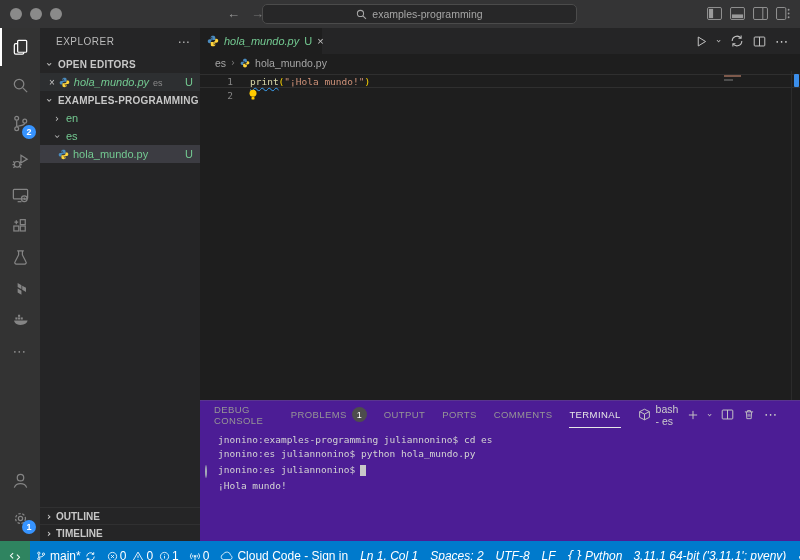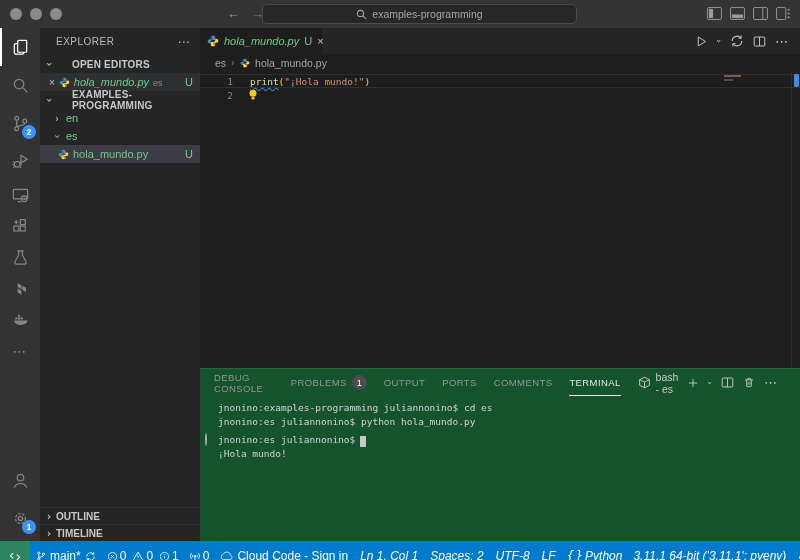--- a/index.html
+++ b/index.html
@@ -26,21 +26,21 @@
   .ab-item.small { height:31px; }
   .ab-item.active { color:#FFFFFF; border-left:2px solid #FFFFFF; padding-right:2px; }
   .ab-badge { position:absolute; right:4px; bottom:3px; min-width:14px; height:14px; border-radius:8px; background:#3794FF; color:#fff; font-size:9px; font-weight:bold; display:flex; align-items:center; justify-content:center; padding:0 3px; }
   .ab-spacer { flex:1; }
   .ab-dots { font-size:14px; color:#858585; letter-spacing:1px; }
 
   
   .sidebar { width:160px; background:#252526; display:flex; flex-direction:column; flex:none; font-size:11px; }
   .sb-header { height:27px; display:flex; align-items:center; padding:0 10px 0 16px; font-size:10px; color:#BBBBBB; letter-spacing:.5px; }
   .sb-header .dots { margin-left:auto; color:#BBBBBB; font-size:12px; }
-  .sb-section { height:18px; display:flex; align-items:center; gap:18px; font-weight:bold; font-size:10px; color:#C8C8C8; padding-left:4px; letter-spacing:.2px; }
+  .sb-section { height:18px; display:flex; align-items:center; gap:4px; font-weight:bold; font-size:10px; color:#C8C8C8; padding-left:4px; letter-spacing:.2px; }
   .sb-row { height:18px; display:flex; align-items:center; gap:4px; }
   .chev { color:#C5C5C5; font-size:10px; width:10px; text-align:center; flex:none; font-family:"DejaVu Sans",sans-serif; }
   .chev.down { transform:rotate(90deg); }
   .oe-row { background:#2D2F31; padding-left:9px; }
   .oe-close { color:#C5C5C5; font-size:10px; }
   .green { color:#73C991; }
   .ital { font-style:italic; }
   .path-hint { color:#8A8A8A; font-size:9px; padding-top:1px; }
   .right-edge { margin-left:auto; padding-right:7px; }
   .git-dot { width:7px; height:7px; border-radius:50%; background:#5E8C6A; }
@@ -68,30 +68,30 @@
   .t-fn { color:#DCDCAA; text-decoration:underline; text-decoration-style:wavy; text-decoration-color:#3BA3F5; text-decoration-thickness:1px; text-underline-offset:2px; }
   .t-p { color:#FFD700; }
   .t-s { color:#CE9178; }
   .bulb { margin-left:15px; }
   .minimap { position:absolute; right:8px; top:0; bottom:0; width:71px; border-right:1px solid #2B2B2B; }
   .mm-mark1 { position:absolute; left:3px; top:4px; width:17px; height:2px; background:#7E5A4C; }
   .mm-mark2 { position:absolute; left:3px; top:8px; width:9px; height:2px; background:#4E4E4E; }
   .overview-cursor { position:absolute; right:1px; top:3px; width:5px; height:13px; background:#3B8EEA; border-radius:1px; }
 
   
-  .panel { height:173px; border-top:1px solid rgba(128,128,128,.25); background:#14532d; display:flex; flex-direction:column; }
+  .panel { height:141px; border-top:1px solid rgba(128,128,128,.25); background:#4c1d95; display:flex; flex-direction:column; }
   .panel-tabs { height:27px; display:flex; align-items:center; gap:17px; padding-left:14px; font-size:9.5px; letter-spacing:.4px; color:#969696; flex:none; }
   .ptab { height:100%; display:flex; align-items:center; gap:5px; cursor:pointer; }
   .ptab.active { color:#E7E7E7; border-bottom:1px solid #E7E7E7; }
   .pbadge { background:#4D4D4D; color:#FFFFFF; border-radius:8px; min-width:15px; height:15px; font-size:9px; display:flex; align-items:center; justify-content:center; letter-spacing:0; }
   .panel-actions { margin-left:auto; display:flex; align-items:center; gap:9px; padding-right:23px; color:#C5C5C5; font-size:10.5px; letter-spacing:0; }
   .panel-actions .chevsm { font-size:9px; transform:rotate(90deg); font-family:"DejaVu Sans",sans-serif; }
   .shell-label { display:flex; align-items:center; gap:5px; color:#CCCCCC; }
   .terminal { padding:5px 0 0 5px; font-family:"DejaVu Sans Mono","Liberation Mono",monospace; font-size:9.5px; line-height:14px; color:#D4D4D4; }
-  .t-line { display:flex; align-items:flex-end; }
+  .t-line { display:flex; align-items:center; }
   .t-deco { width:13px; flex:none; padding-top:4px; }
   .deco-dot { width:7px; height:7px; border-radius:50%; background:#3B8EEA; }
   .deco-open { width:6px; height:6px; border-radius:50%; border:1px solid #A5ADB8; }
   .cursor-block { display:inline-block; width:6px; height:11px; background:#C8C8C8; vertical-align:middle; margin-left:5px; }
 
   
   .statusbar { height:30px; background:#007ACC; display:flex; align-items:center; color:#FFFFFF; font-size:12px; }
   .sb-item { display:flex; align-items:center; gap:4px; padding:0 6px; height:100%; cursor:pointer; white-space:nowrap; }
   .sb-item.tight { gap:2px; padding:0 5px; }
   .remote { background:#2F8460; padding:0 9px; }

